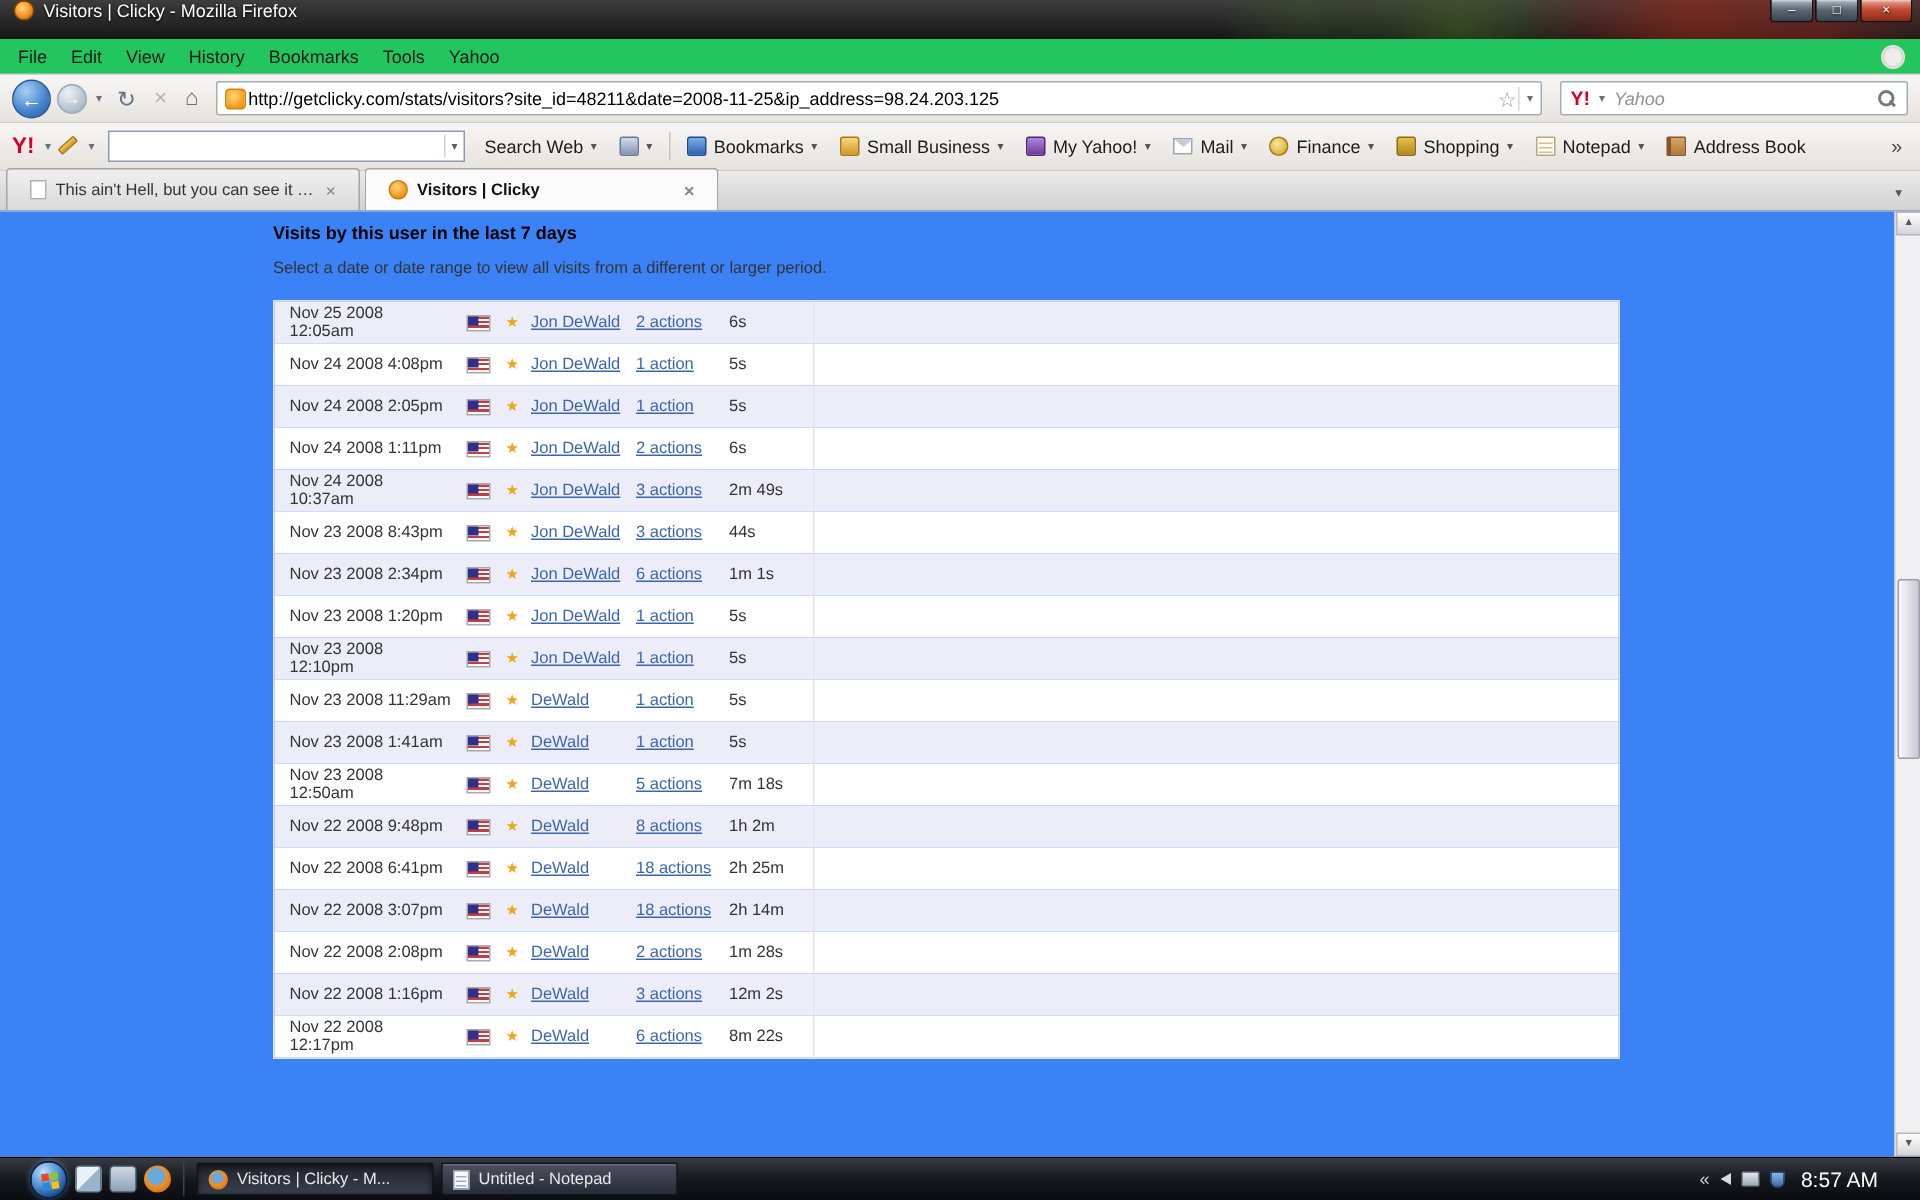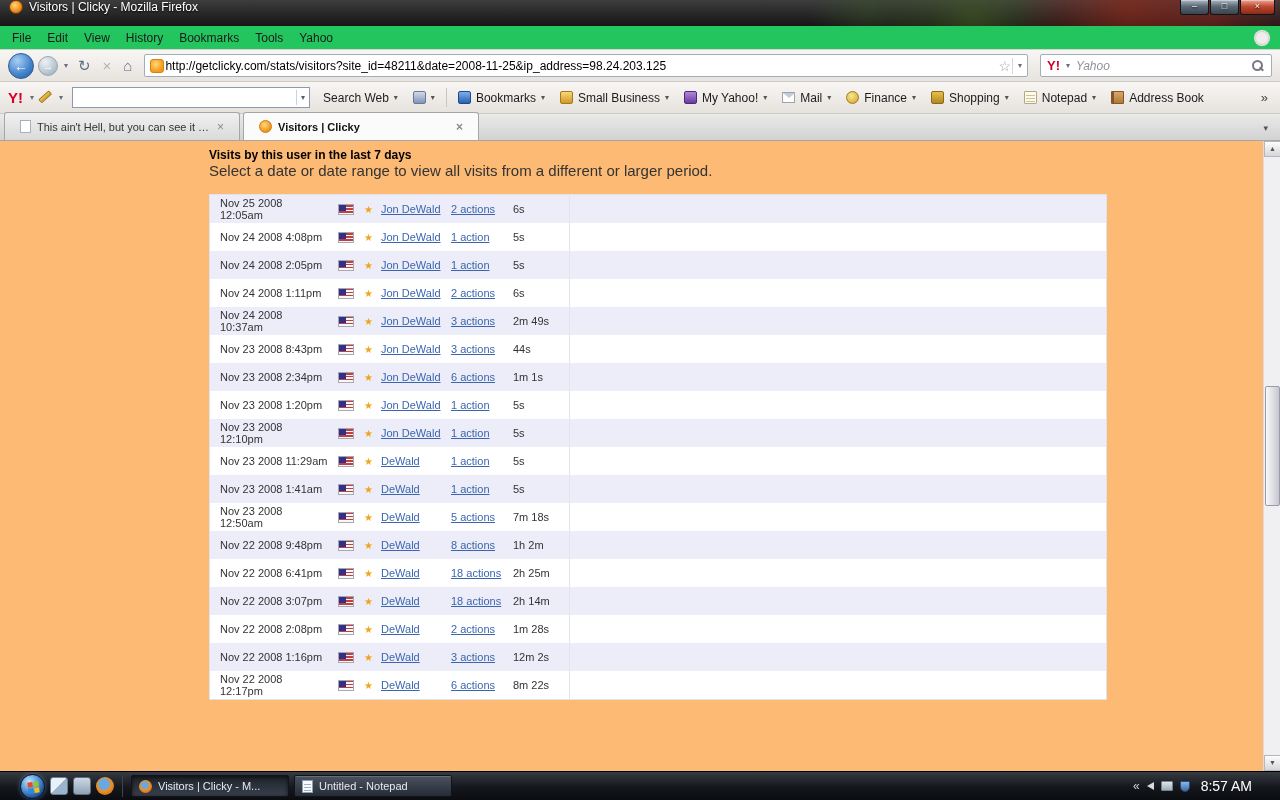--- a/index.html
+++ b/index.html
@@ -109,24 +109,24 @@
     align-items:center; gap:6px; padding:0 15px; font-size:11px; color:#333; overflow:hidden; }
   .tab.active { background:#fbfbfb; color:#111; font-weight:bold; }
   .tab-title { white-space:nowrap; overflow:hidden; text-overflow:ellipsis; flex:1; }
   .tab-close { color:#8a8a8a; font-size:12px; flex:0 0 auto; }
   .tab-favicon-page { width:11px; height:13px; flex:0 0 11px; background:#fff; border:1px solid #a8b0ba; }
   .tab-favicon-clicky { width:13px; height:13px; flex:0 0 13px; border-radius:50%;
     background:radial-gradient(circle at 40% 35%, #ffd87a, #f0921a 70%); border:1px solid #c87a10; }
   .tablist-btn { margin-left:auto; align-self:center; color:#555; font-size:9px; padding:0 8px 2px 8px; }
 
   
-  .content { flex:1; background:#fdba74; position:relative; overflow:hidden;padding-left:27px; }
+  .content { flex:1; background:#3b82f6; position:relative; overflow:hidden; }
   .page-inner { margin-left:182px; width:898px; padding-top:7px; }
   .page-heading { font-size:12px; font-weight:bold; color:#000; }
-  .page-sub { font-size:15px; color:#333; }
+  .page-sub { font-size:11px; color:#333; margin-top:11px; }
   .visits-table { margin-top:15px; border:1px solid #e2e2ea; }
   .visit-row { height:28px; display:flex; align-items:center; font-size:11px; color:#333; background:#fff; }
   .visit-row.striped { background:#ecedf8; }
   .cell-date { width:118px; flex:0 0 118px; padding-left:10px; }
   .cell-flag { width:36px; flex:0 0 36px; display:flex; justify-content:center; }
   .cell-star { width:17px; flex:0 0 17px; color:#f0a41c; font-size:10px; }
   .cell-name { width:70px; flex:0 0 70px; }
   .cell-actions { width:62px; flex:0 0 62px; }
   .cell-duration { width:56px; flex:0 0 56px; }
   .cell-fill { flex:1; align-self:stretch; border-left:1px solid #e4e4ec; }

